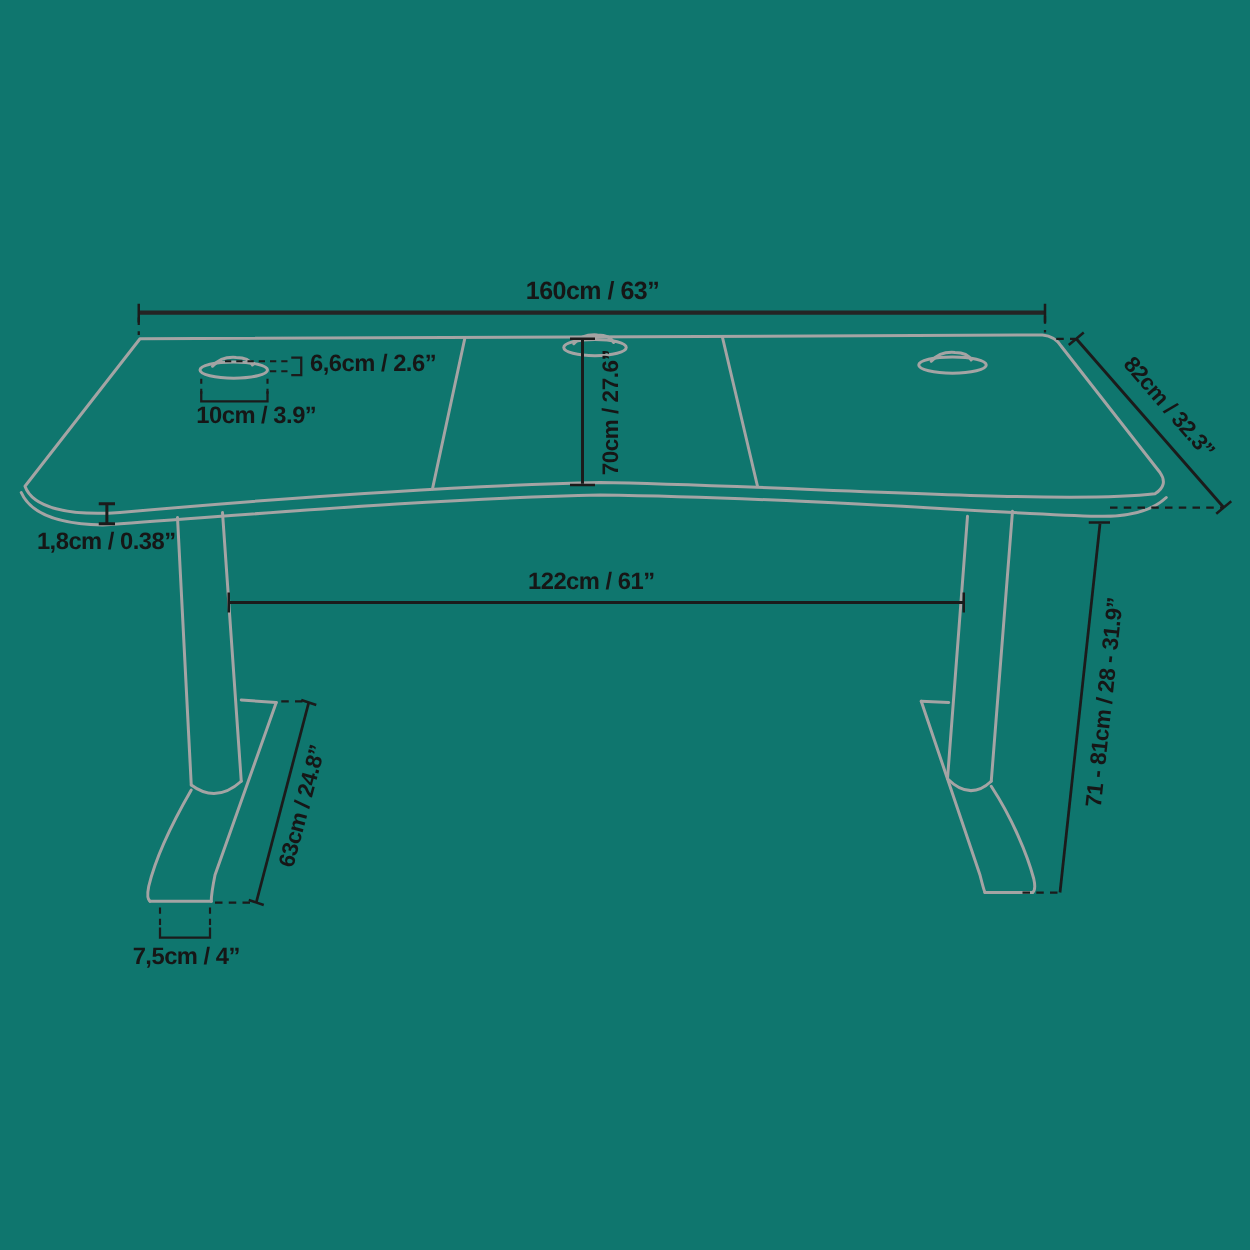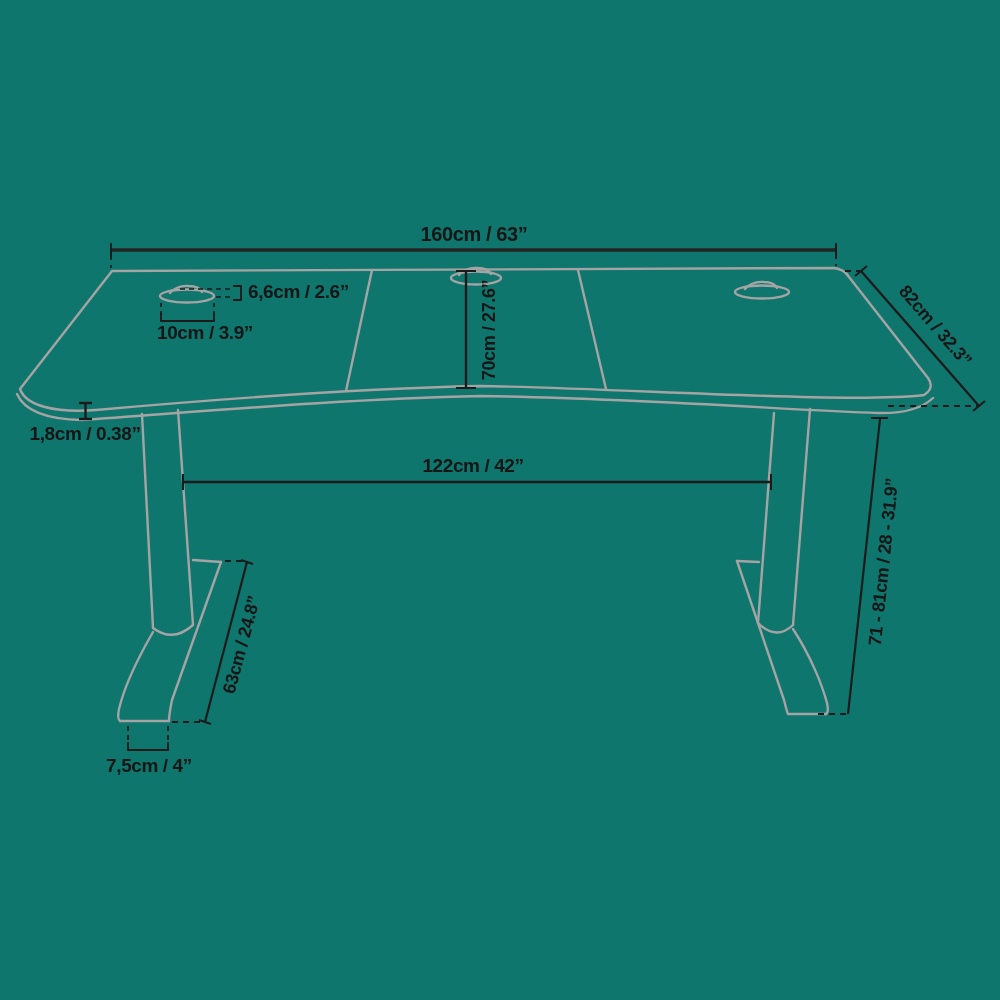--- a/index.html
+++ b/index.html
@@ -159,21 +159,21 @@
   <div class="dim-label rot49" style="left:935px;top:326px;">82cm / 32.3”</div>
 
   <div class="dim-label left-anchor" style="left:248px;top:292px;">6,6cm / 2.6”</div>
 
   <div class="dim-label" style="left:172px;top:333px;margin-left:33px;">10cm / 3.9”</div>
 
   <div class="dim-label rotm90" style="left:489px;top:330px;">70cm / 27.6”</div>
 
   <div class="dim-label" style="left:85px;top:434px;">1,8cm / 0.38”</div>
 
-  <div class="dim-label" style="left:473px;top:466px;">122cm / 42”</div>
+  <div class="dim-label" style="left:473px;top:466px;">122cm / 61”</div>
 
   <div class="dim-label rotm75" style="left:242px;top:645px;">63cm / 24.8”</div>
 
   <div class="dim-label" style="left:149px;top:766px;">7,5cm / 4”</div>
 
   <div class="dim-label rotm84" style="left:884px;top:562px;">71 - 81cm / 28 - 31.9”</div>
 
 </div>
 
 </body></html>

